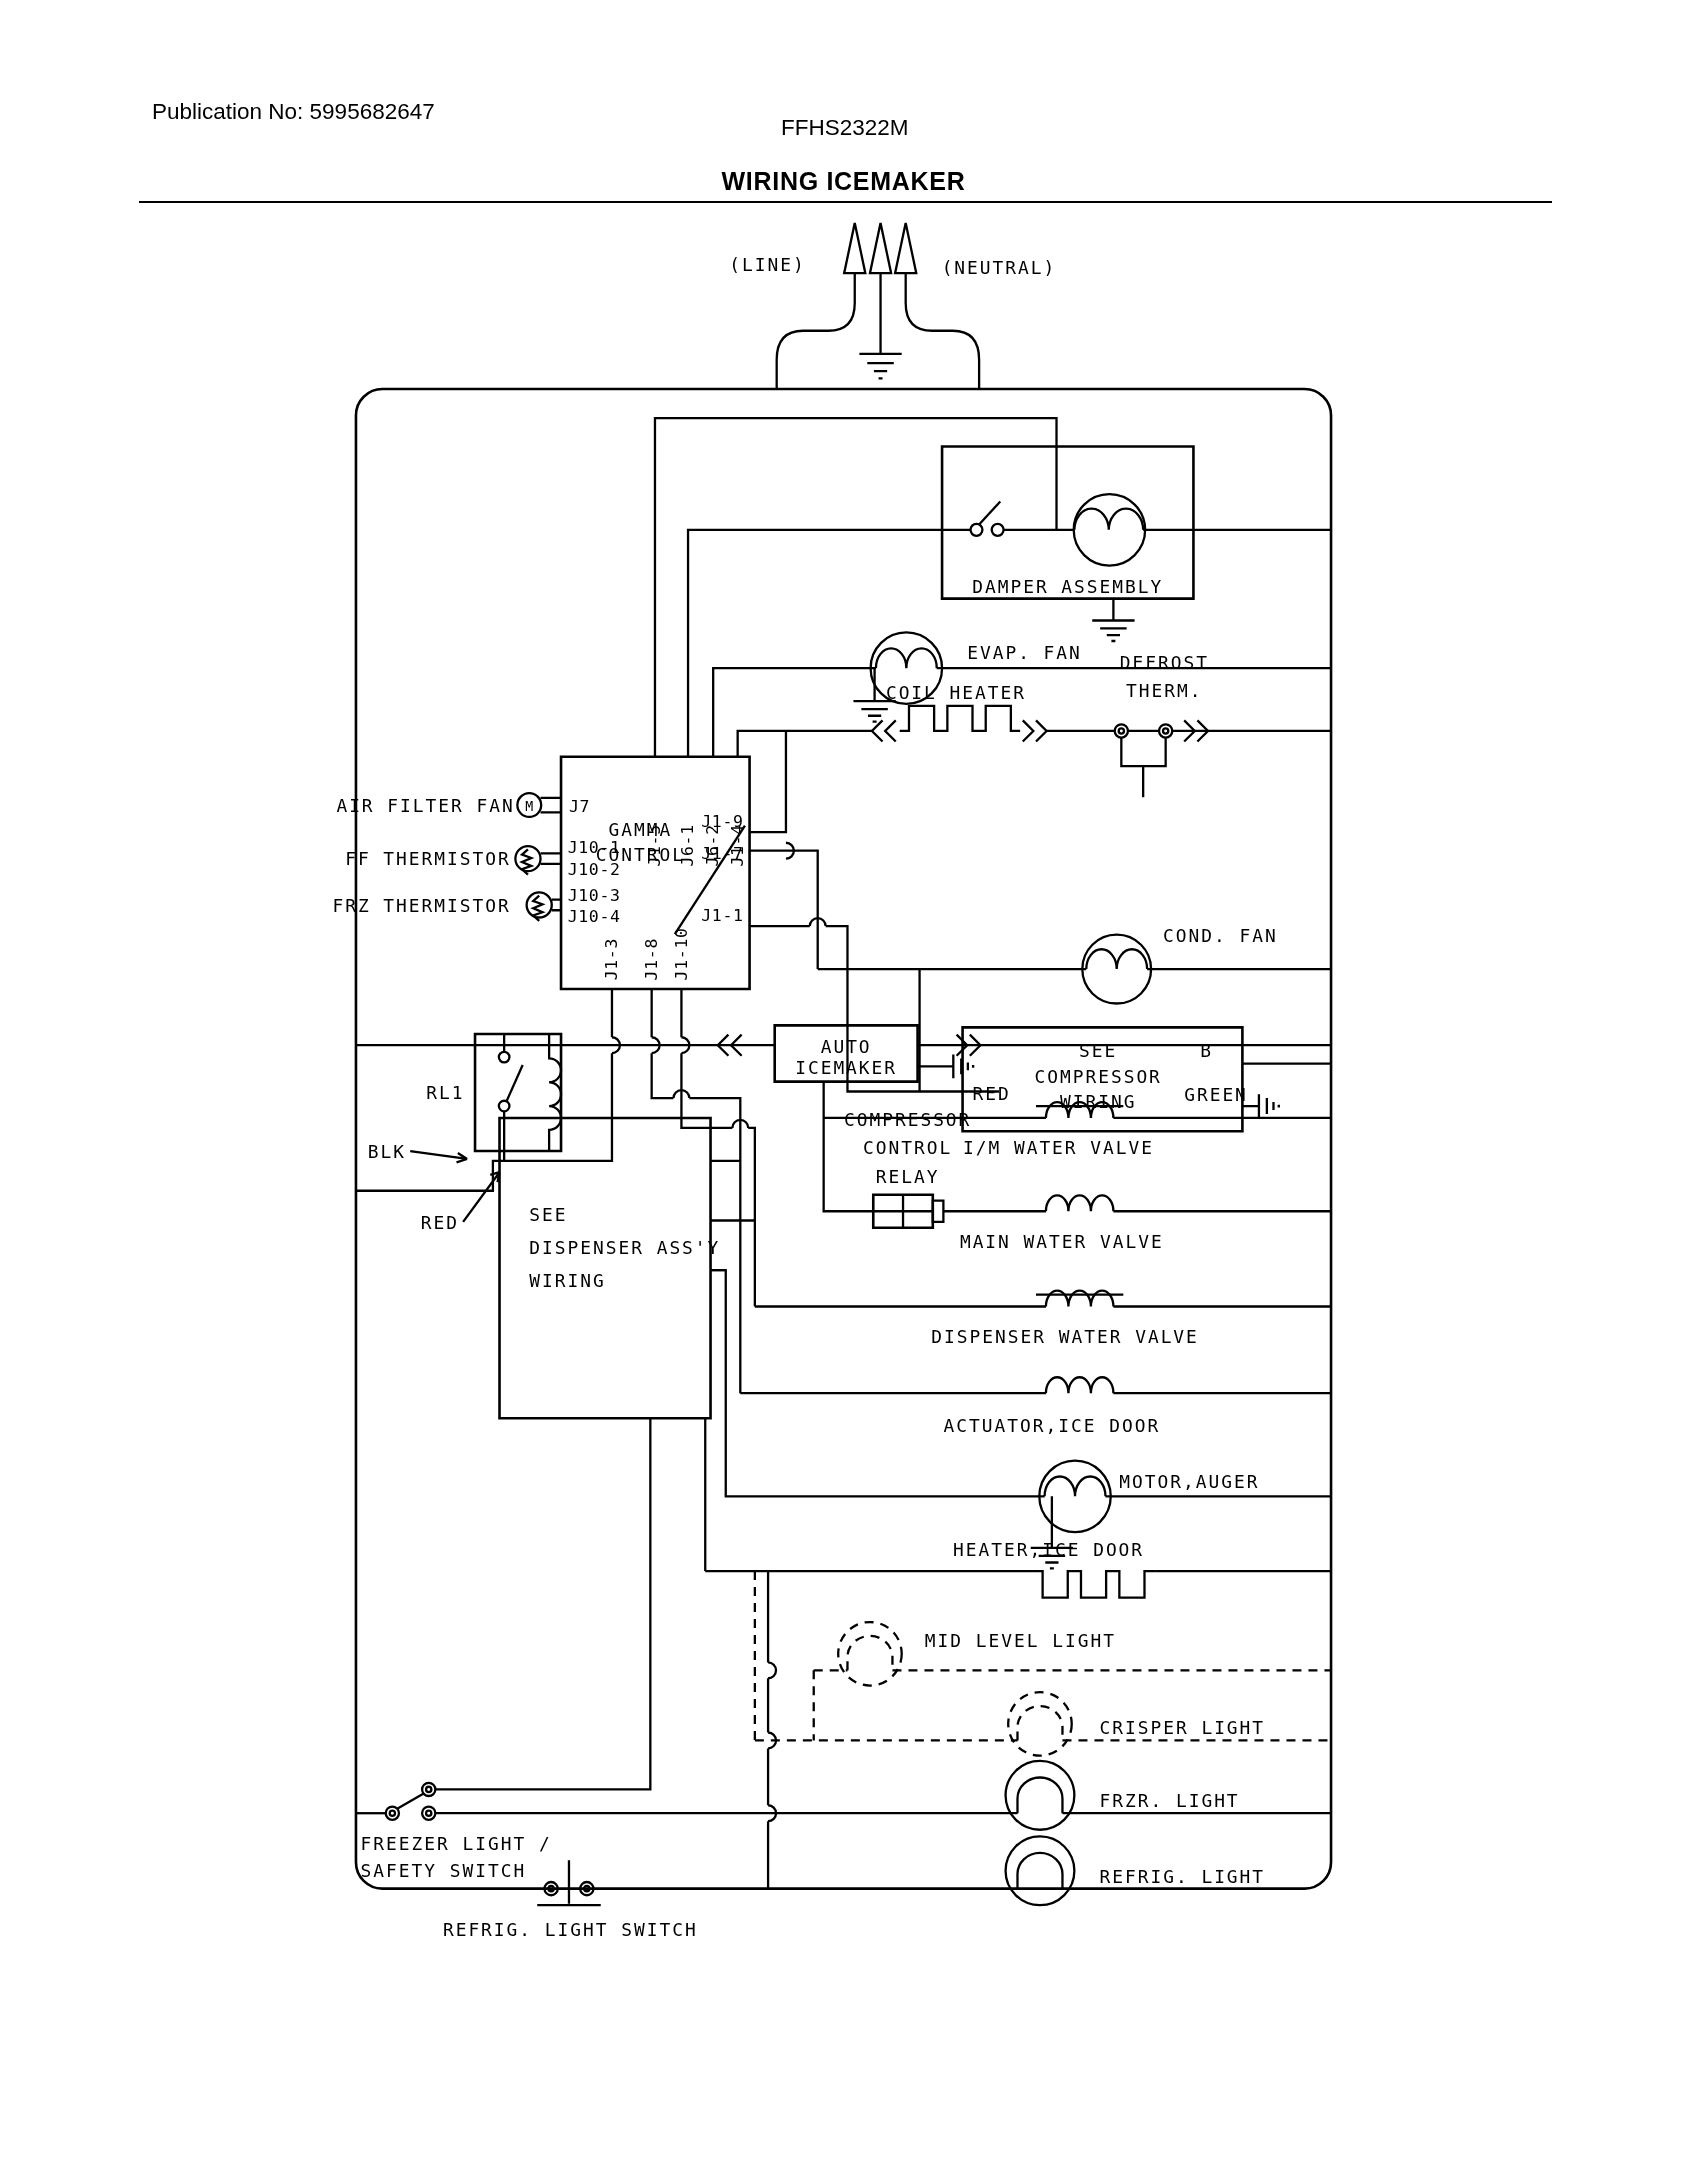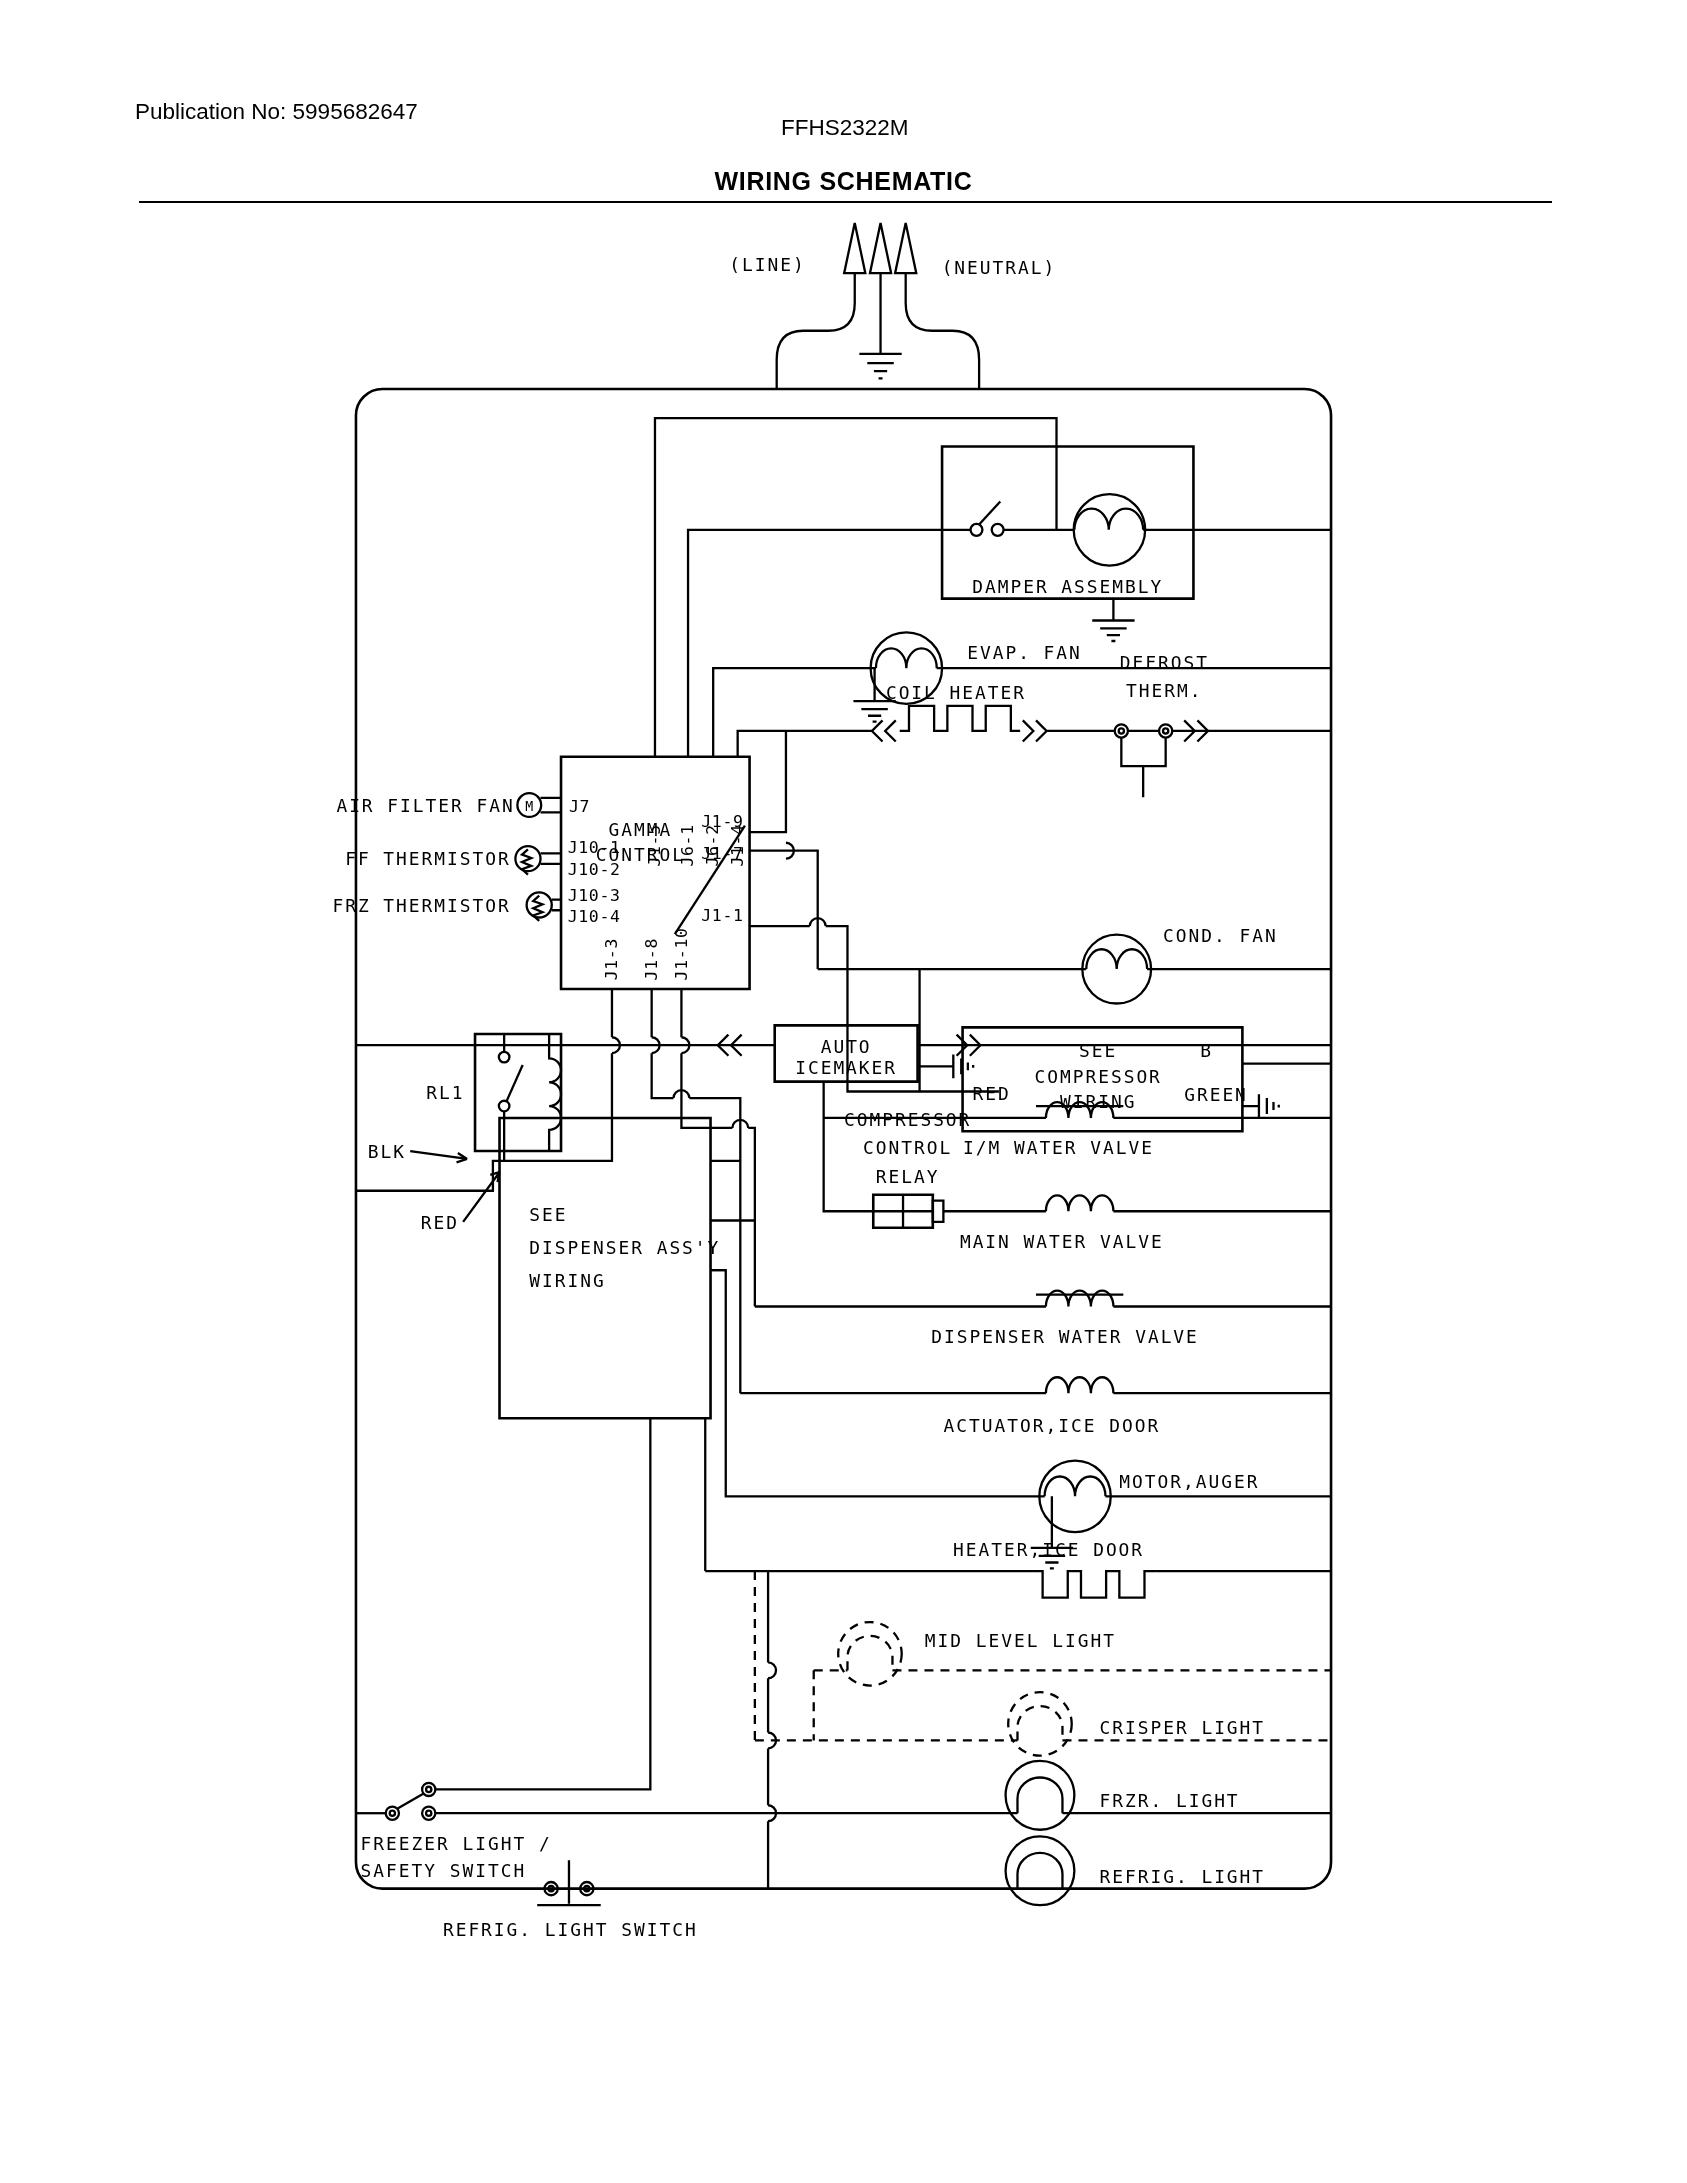--- a/index.html
+++ b/index.html
@@ -1,39 +1,39 @@
 <!DOCTYPE html>
 <html style="font-size:10.6px"><head>
 <meta charset="utf-8">
 <style>
   html,body{margin:0;padding:0;background:#ffffff;}
   #page{position:relative;width:1687px;height:2183px;background:#fff;overflow:hidden;
         font-family:"Liberation Sans",sans-serif;color:#000;}
-  .hdr-left{position:absolute;left:135px;top:99px;font-size:22.5px;}
+  .hdr-left{position:absolute;left:152px;top:99px;font-size:22.5px;}
   .hdr-model{position:absolute;left:781px;top:115px;font-size:22.5px;}
   .hdr-title{position:absolute;left:0;top:167px;width:1687px;text-align:center;
              font-size:25px;font-weight:bold;letter-spacing:0.7px;}
   .hdr-rule{position:absolute;left:139px;top:201px;width:1413px;height:0;border-top:2.6px solid #000;}
   svg{position:absolute;left:0;top:0;}
   svg *{vector-effect:non-scaling-stroke;}
   .w{stroke:#000;stroke-width:2.3;fill:none;}
   .wd{stroke:#000;stroke-width:2.3;fill:none;stroke-dasharray:9 7;}
   .box{stroke:#000;stroke-width:2.6;fill:none;}
   text{font-family:"DejaVu Sans Mono","Liberation Mono",monospace;fill:#000;}
   .lbl{font-size:27px;letter-spacing:3px;}
   .jlbl{font-size:25px;letter-spacing:1px;}
   .sm{font-size:20px;}
 </style>
 </head>
 <body>
 
 <div id="page">
   <div class="hdr-left">Publication No: 5995682647</div>
   <div class="hdr-model">FFHS2322M</div>
-  <div class="hdr-title">WIRING SCHEMATIC</div>
+  <div class="hdr-title">WIRING ICEMAKER</div>
   <div class="hdr-rule"></div>
 
   <svg width="1687" height="2183" viewBox="0 0 2550 3300">
 
     <rect x="538" y="588" width="1474" height="2267" rx="40" class="box"></rect>
 
     <g>
       <path class="w" d="M1292,413 V458 Q1292,500 1252,500 H1214 Q1174,500 1174,544 V588"></path>
       <path class="w" d="M1369,413 V458 Q1369,500 1409,500 H1440 Q1480,500 1480,544 V588"></path>
       <path class="w" d="M1331,413 V535"></path>

